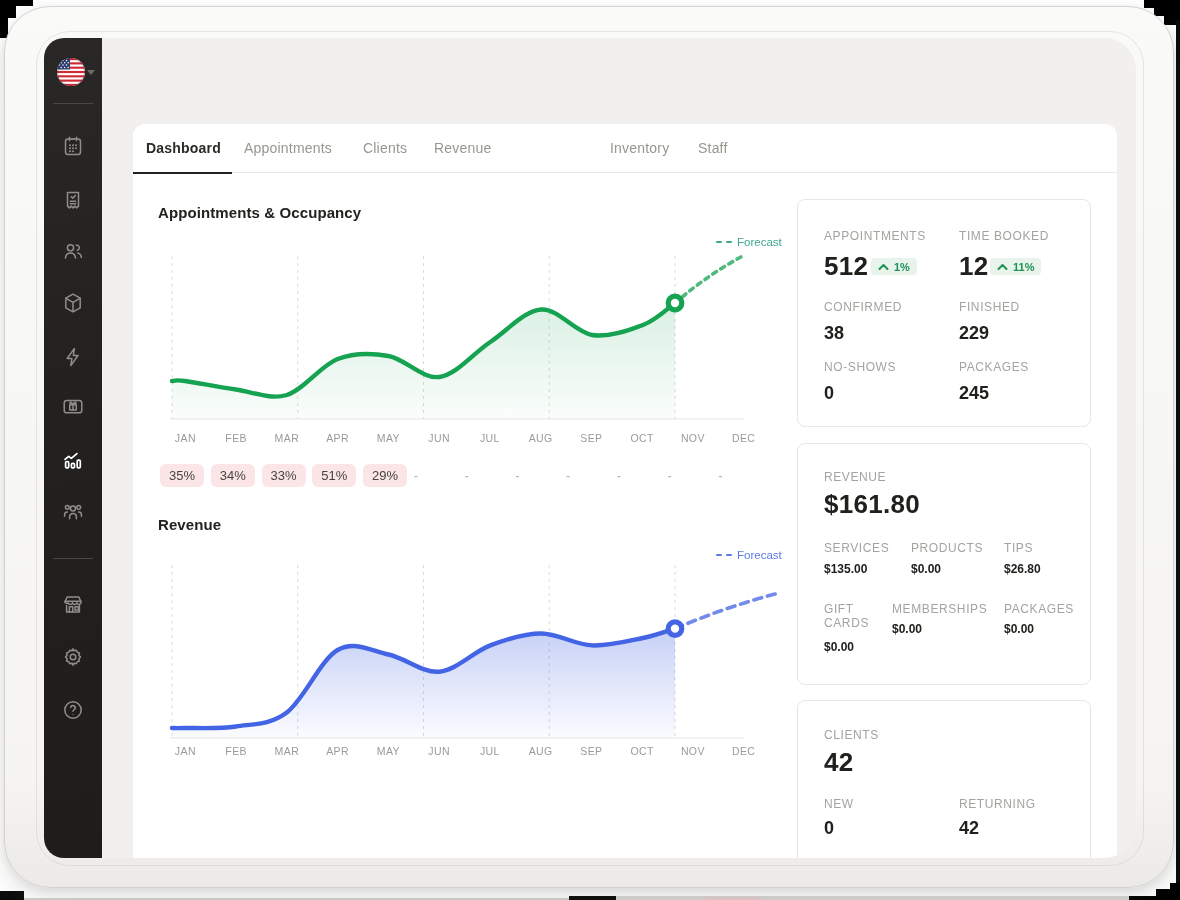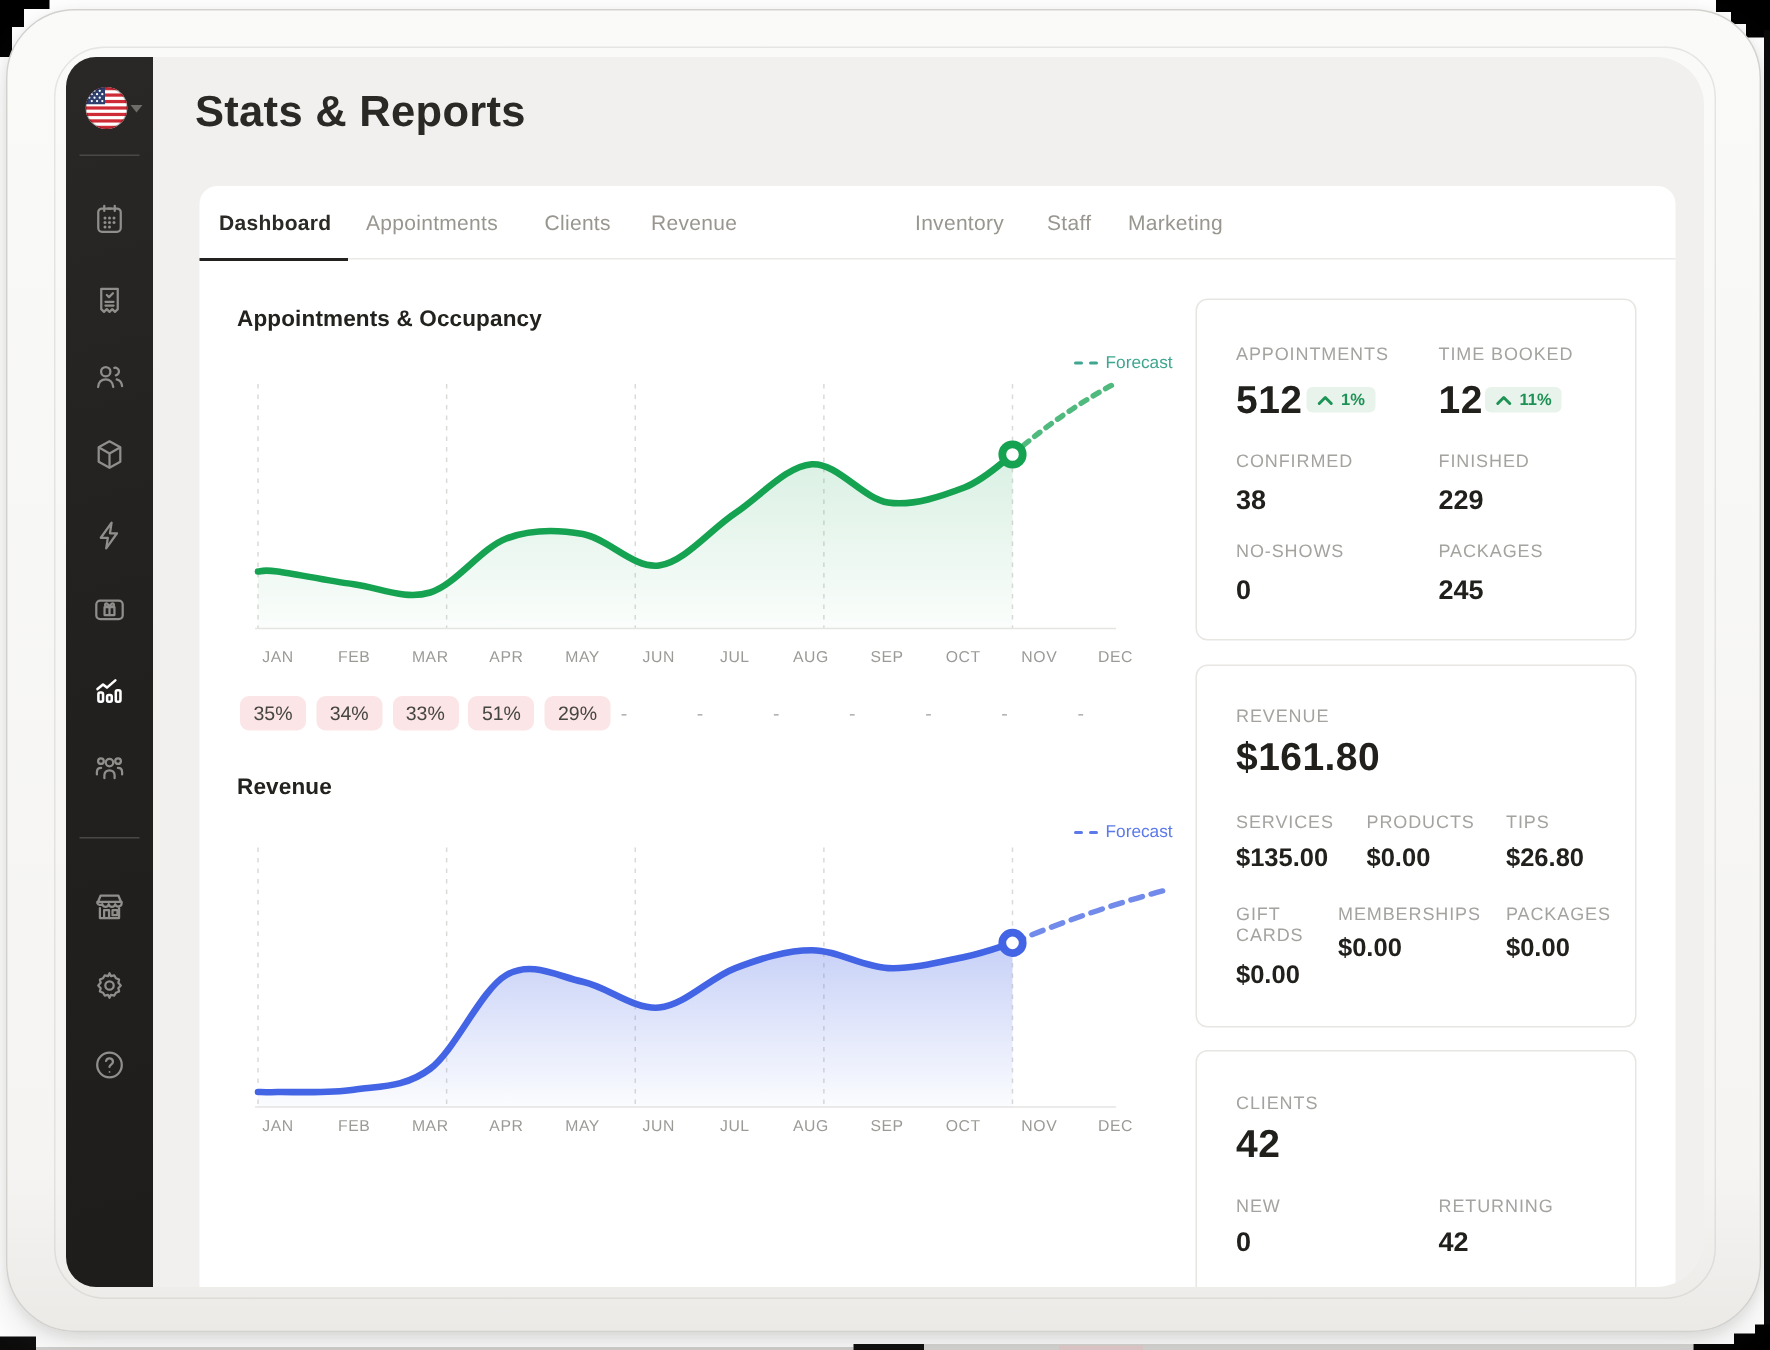--- a/index.html
+++ b/index.html
@@ -65,21 +65,21 @@
     padding:3px 9px; line-height:17px; }
   .nochip { color:#b0afac; font-size:13px; }
 
   
   .stat-card { position:absolute; left:664px; width:294px; background:#fff;
     border:1px solid #e7e6e3; border-radius:8px; }
   .stat-label { position:absolute; font-size:12px; color:#a4a39f; letter-spacing:.6px; line-height:14px; }
   .stat-value { position:absolute; font-weight:700; color:#21201c; }
   .v-big { font-size:26px; letter-spacing:.3px; }
   .v-mid { font-size:18px; }
-  .v-sm  { font-size:17px; }
+  .v-sm  { font-size:12px; }
   .badge { position:absolute; height:17px; background:#e8f3eb; border-radius:4px;
     display:flex; align-items:center; padding:0 7px; gap:5px; }
   .badge svg { display:block; }
   .badge span { font-size:11px; font-weight:700; color:#1e9156; }
 </style>
 </head>
 <body>
 
 <div>
   <div class="frag" style="left:0;top:0;width:33px;height:6px;background:#000"></div>
@@ -245,31 +245,29 @@
 
       <div class="nav-item" style="top:660px">
         <svg viewBox="0 0 24 24">
           <circle cx="12" cy="12" r="8.2"></circle>
           <path d="M9.7 9.3a2.35 2.35 0 0 1 4.6.7c0 1.6-2.3 1.9-2.3 3.3"></path>
           <circle cx="12" cy="16.6" r=".6" fill="#8f8e8b" stroke="none"></circle>
         </svg>
       </div>
     </nav>
 
-    <h1 class="page-title">Stats &amp; Reports</h1>
 
     <div class="card">
       <div class="tabs" id="tabs">
           <div class="tab active" style="left: 0px;">Dashboard</div>
           <div class="tab" style="left: 98px;">Appointments</div>
           <div class="tab" style="left: 217px;">Clients</div>
           <div class="tab" style="left: 288px;">Revenue</div>
           <div class="tab" style="left: 464px;">Inventory</div>
           <div class="tab" style="left: 552px;">Staff</div>
-          <div class="tab" style="left: 606px;">Marketing</div>
         </div>
 
       <div class="sec-title" style="top:80px">Appointments &amp; Occupancy</div>
       <div class="legend" style="top: 112px; color: rgb(63, 166, 143);">
         <span class="dashes">
             <i style="background: rgb(63, 166, 143);"></i>
             <i style="background: rgb(63, 166, 143);"></i>
           </span>
         <span>Forecast</span>
       </div>

